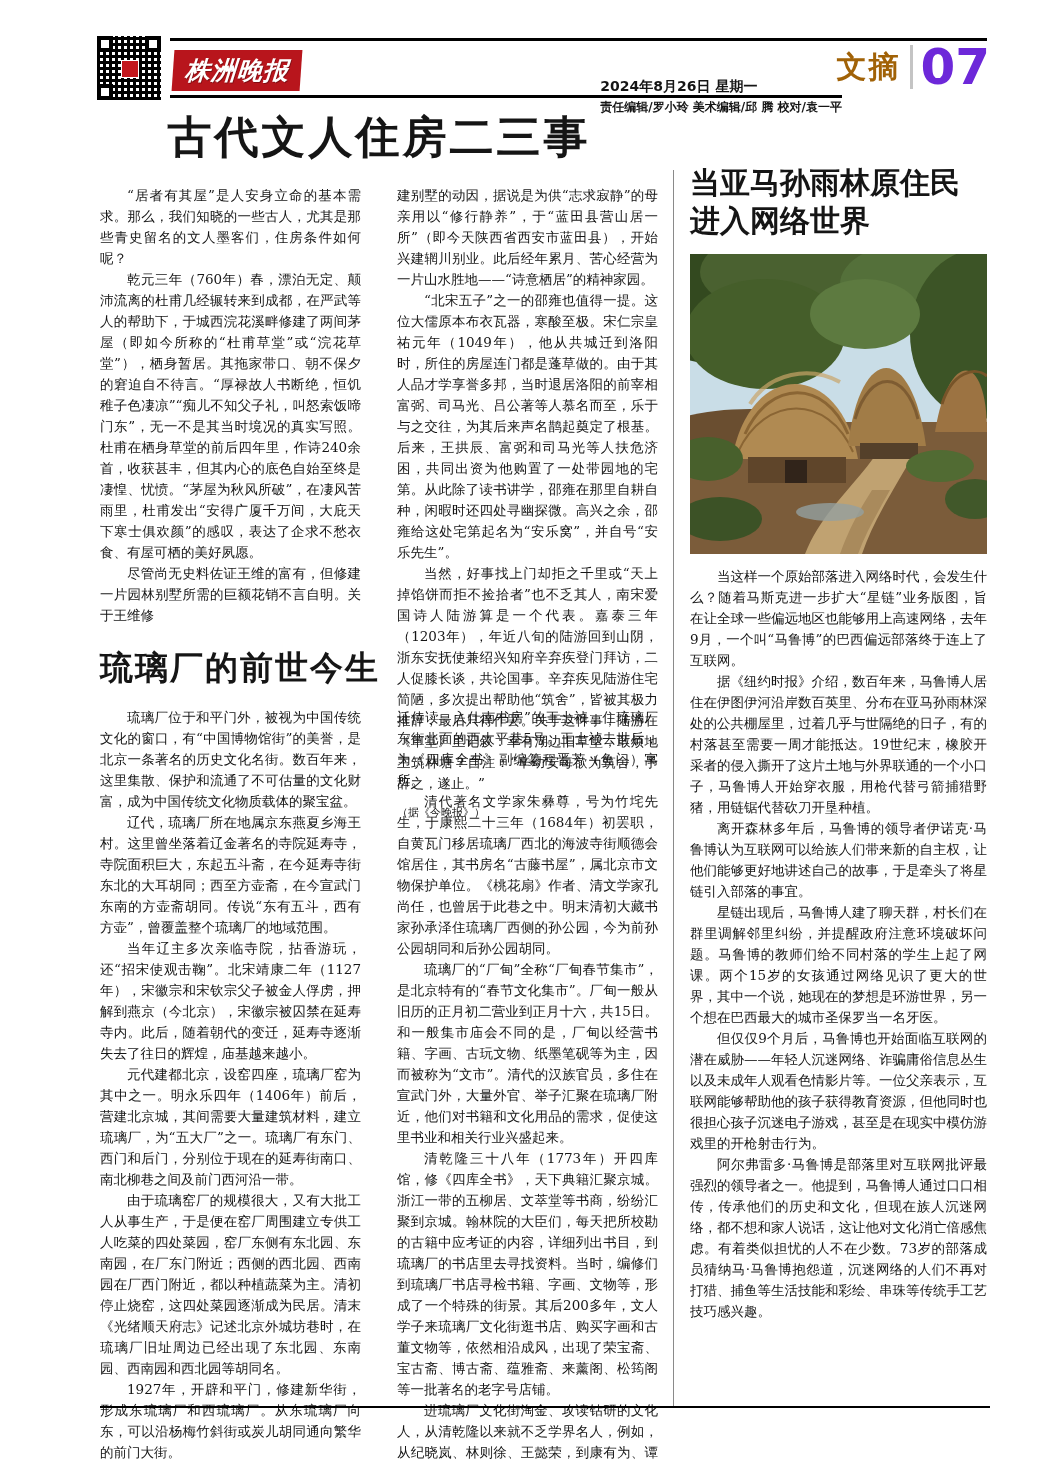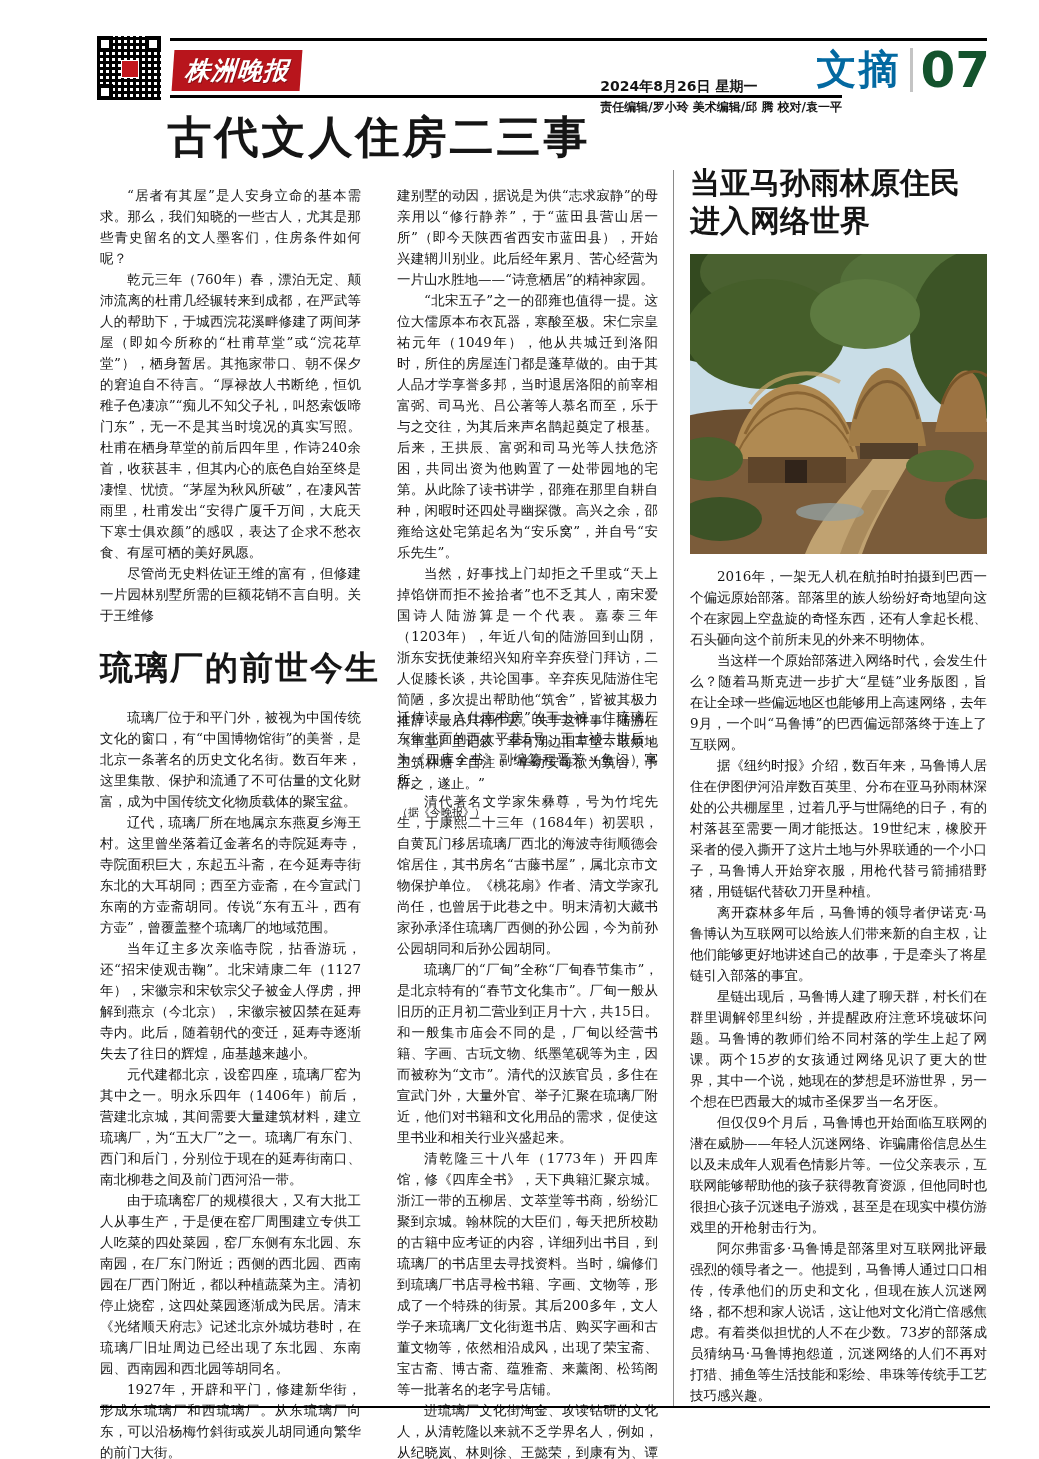--- a/index.html
+++ b/index.html
@@ -21,23 +21,23 @@
   .qr .f1{left:0;top:0;} .qr .f2{right:0;top:0;} .qr .f3{left:0;bottom:0;}
   .qr .badge{position:absolute;left:24px;top:24px;width:16px;height:16px;background:#c3161c;border:1px solid #fff;}
   .masthead{position:absolute;left:76px;top:14px;width:128px;height:41px;background:#b8151c;
       color:#fff;display:flex;align-items:center;justify-content:center;
       font-weight:bold;font-style:italic;font-size:25px;letter-spacing:1px;
       transform:skewX(-4deg);text-shadow:1px 1px 0 #7e0d12;}
   .dateblock{position:absolute;right:148px;top:11px;text-align:left;line-height:1;margin-top:32px;}
   .dateline{font-size:14px;font-weight:bold;margin-bottom:8px;}
   .editorline{font-size:12px;font-weight:bold;}
   .sectionblock{position:absolute;right:0;top:6px;display:flex;align-items:center;}
-  .sectionname{font-size:40px;font-weight:bold;color:#0369a1;letter-spacing:2px;}
+  .sectionname{font-size:30px;font-weight:bold;color:#a16207;letter-spacing:2px;}
   .sectionsep{width:3px;height:44px;background:#c4c4c4;margin:0 7px 0 10px;}
-  .pageno{font-size:50px;font-weight:bold;color:#14532d;line-height:1;}
+  .pageno{font-size:50px;font-weight:bold;color:#6d28d9;line-height:1;}
   
   .article{position:absolute;}
   #a1{left:100px;top:108px;width:558px;}
   #a2{left:100px;top:646px;width:558px;}
   #a3{left:690px;top:164px;width:297px;}
   .title-big{margin:0 0 18px 0;text-align:center;font-size:44px;font-weight:bold;letter-spacing:3px;
       font-family:"DejaVu Sans",sans-serif;}
   .title-mid{margin:0 0 16px 0;font-size:33px;font-weight:bold;letter-spacing:2px;
       font-family:"DejaVu Serif","Liberation Serif",serif;}
   .title-right{margin:0 0 14px 0;font-size:30px;font-weight:bold;line-height:38px;
@@ -159,21 +159,20 @@
     <ellipse cx="18" cy="205" rx="35" ry="22" fill="#48602c"></ellipse>
     <ellipse cx="250" cy="212" rx="34" ry="16" fill="#516b33"></ellipse>
     <ellipse cx="285" cy="245" rx="30" ry="20" fill="#41582a"></ellipse>
     <ellipse cx="30" cy="265" rx="42" ry="22" fill="#3c5226"></ellipse>
 
     <ellipse cx="140" cy="258" rx="34" ry="9" fill="#93a0a0" opacity="0.8"></ellipse>
 
     <path d="M60 150 C80 118 120 112 150 128" stroke="#c9a468" stroke-width="4" fill="none" opacity="0.7"></path>
   </svg>
   <div>
-      <p class="para">2016年，一架无人机在航拍时拍摄到巴西一个偏远原始部落。部落里的族人纷纷好奇地望向这个在家园上空盘旋的奇怪东西，还有人拿起长棍、石头砸向这个前所未见的外来不明物体。</p>
       <p class="para">当这样一个原始部落进入网络时代，会发生什么？随着马斯克进一步扩大“星链”业务版图，旨在让全球一些偏远地区也能够用上高速网络，去年9月，一个叫“马鲁博”的巴西偏远部落终于连上了互联网。</p>
       <p class="para">据《纽约时报》介绍，数百年来，马鲁博人居住在伊图伊河沿岸数百英里、分布在亚马孙雨林深处的公共棚屋里，过着几乎与世隔绝的日子，有的村落甚至需要一周才能抵达。19世纪末，橡胶开采者的侵入撕开了这片土地与外界联通的一个小口子，马鲁博人开始穿衣服，用枪代替弓箭捕猎野猪，用链锯代替砍刀开垦种植。</p>
       <p class="para">离开森林多年后，马鲁博的领导者伊诺克·马鲁博认为互联网可以给族人们带来新的自主权，让他们能够更好地讲述自己的故事，于是牵头了将星链引入部落的事宜。</p>
       <p class="para">星链出现后，马鲁博人建了聊天群，村长们在群里调解邻里纠纷，并提醒政府注意环境破坏问题。马鲁博的教师们给不同村落的学生上起了网课。两个15岁的女孩通过网络见识了更大的世界，其中一个说，她现在的梦想是环游世界，另一个想在巴西最大的城市圣保罗当一名牙医。</p>
       <p class="para">但仅仅9个月后，马鲁博也开始面临互联网的潜在威胁——年轻人沉迷网络、诈骗庸俗信息丛生以及未成年人观看色情影片等。一位父亲表示，互联网能够帮助他的孩子获得教育资源，但他同时也很担心孩子沉迷电子游戏，甚至是在现实中模仿游戏里的开枪射击行为。</p>
       <p class="para">阿尔弗雷多·马鲁博是部落里对互联网批评最强烈的领导者之一。他提到，马鲁博人通过口口相传，传承他们的历史和文化，但现在族人沉迷网络，都不想和家人说话，这让他对文化消亡倍感焦虑。有着类似担忧的人不在少数。73岁的部落成员猜纳马·马鲁博抱怨道，沉迷网络的人们不再对打猎、捕鱼等生活技能和彩绘、串珠等传统手工艺技巧感兴趣。</p>
     </div>
 
 </div>
 

